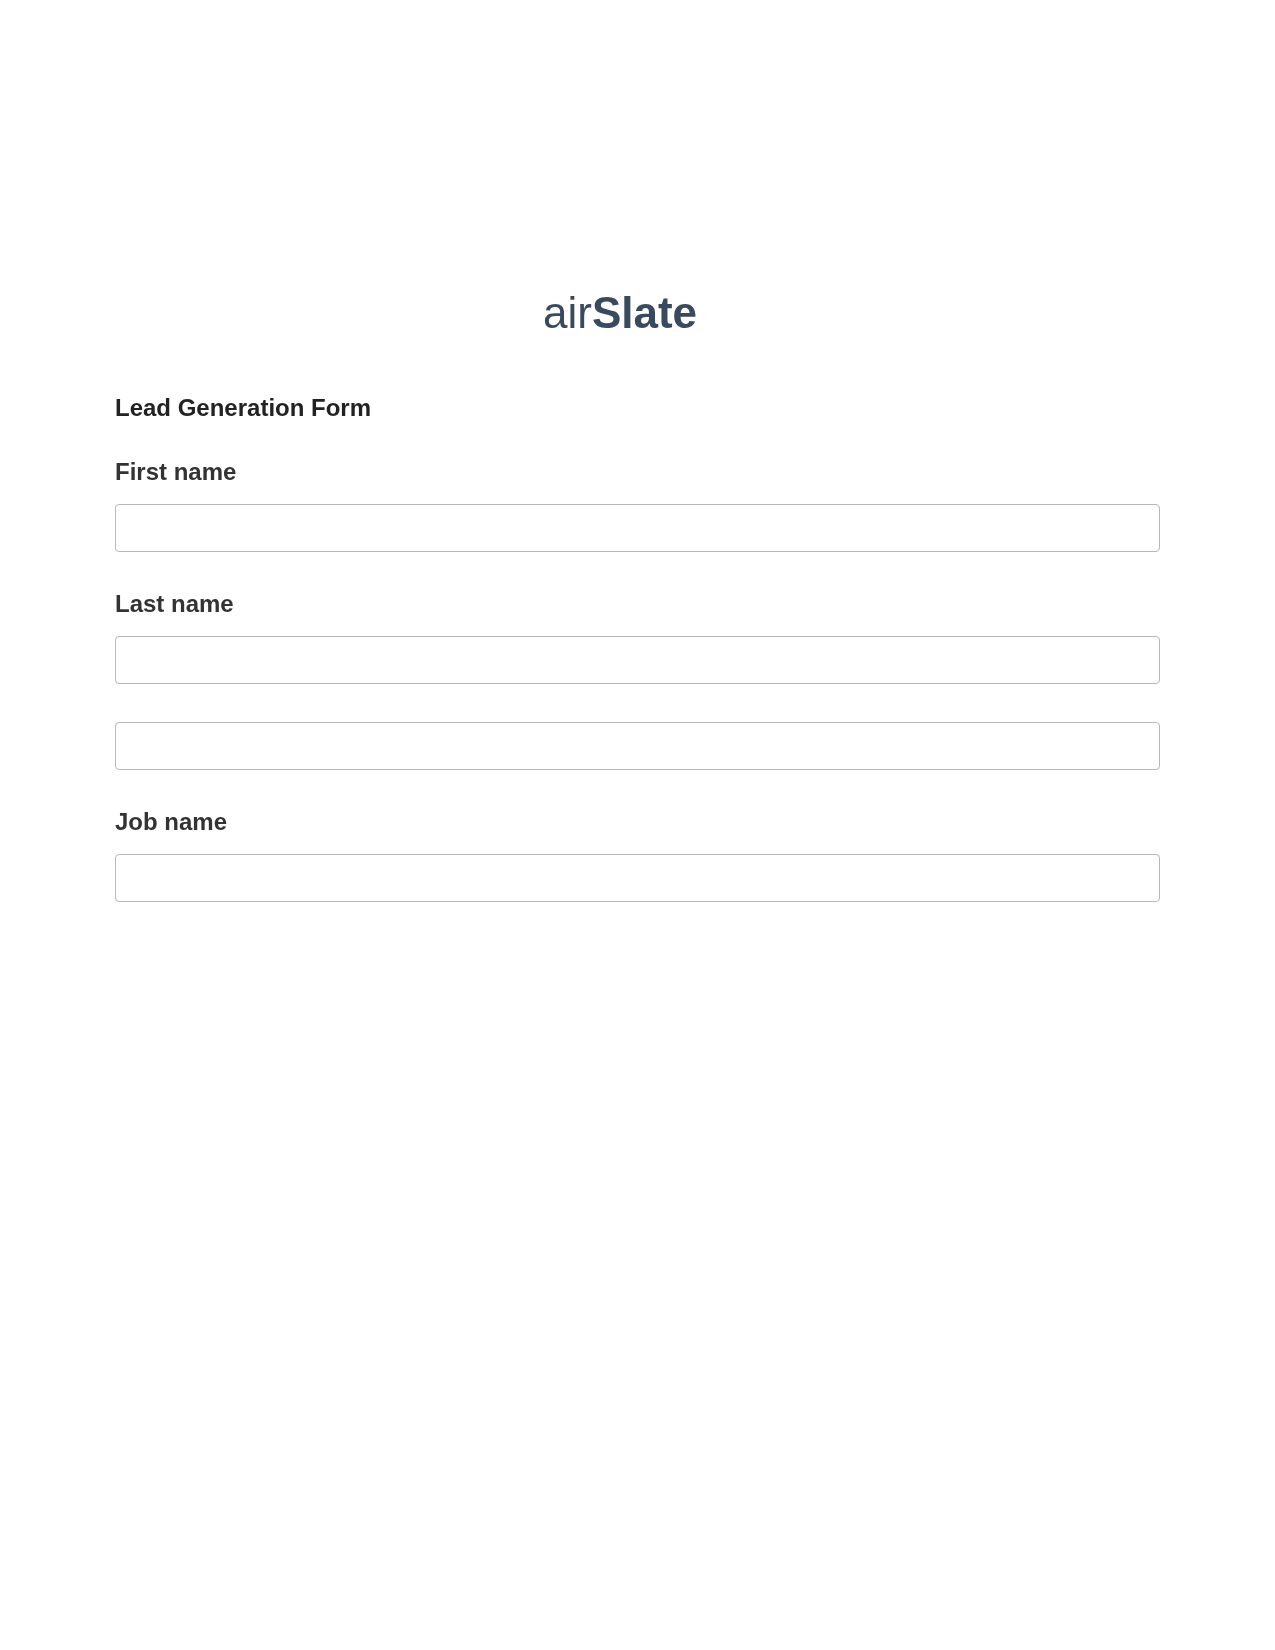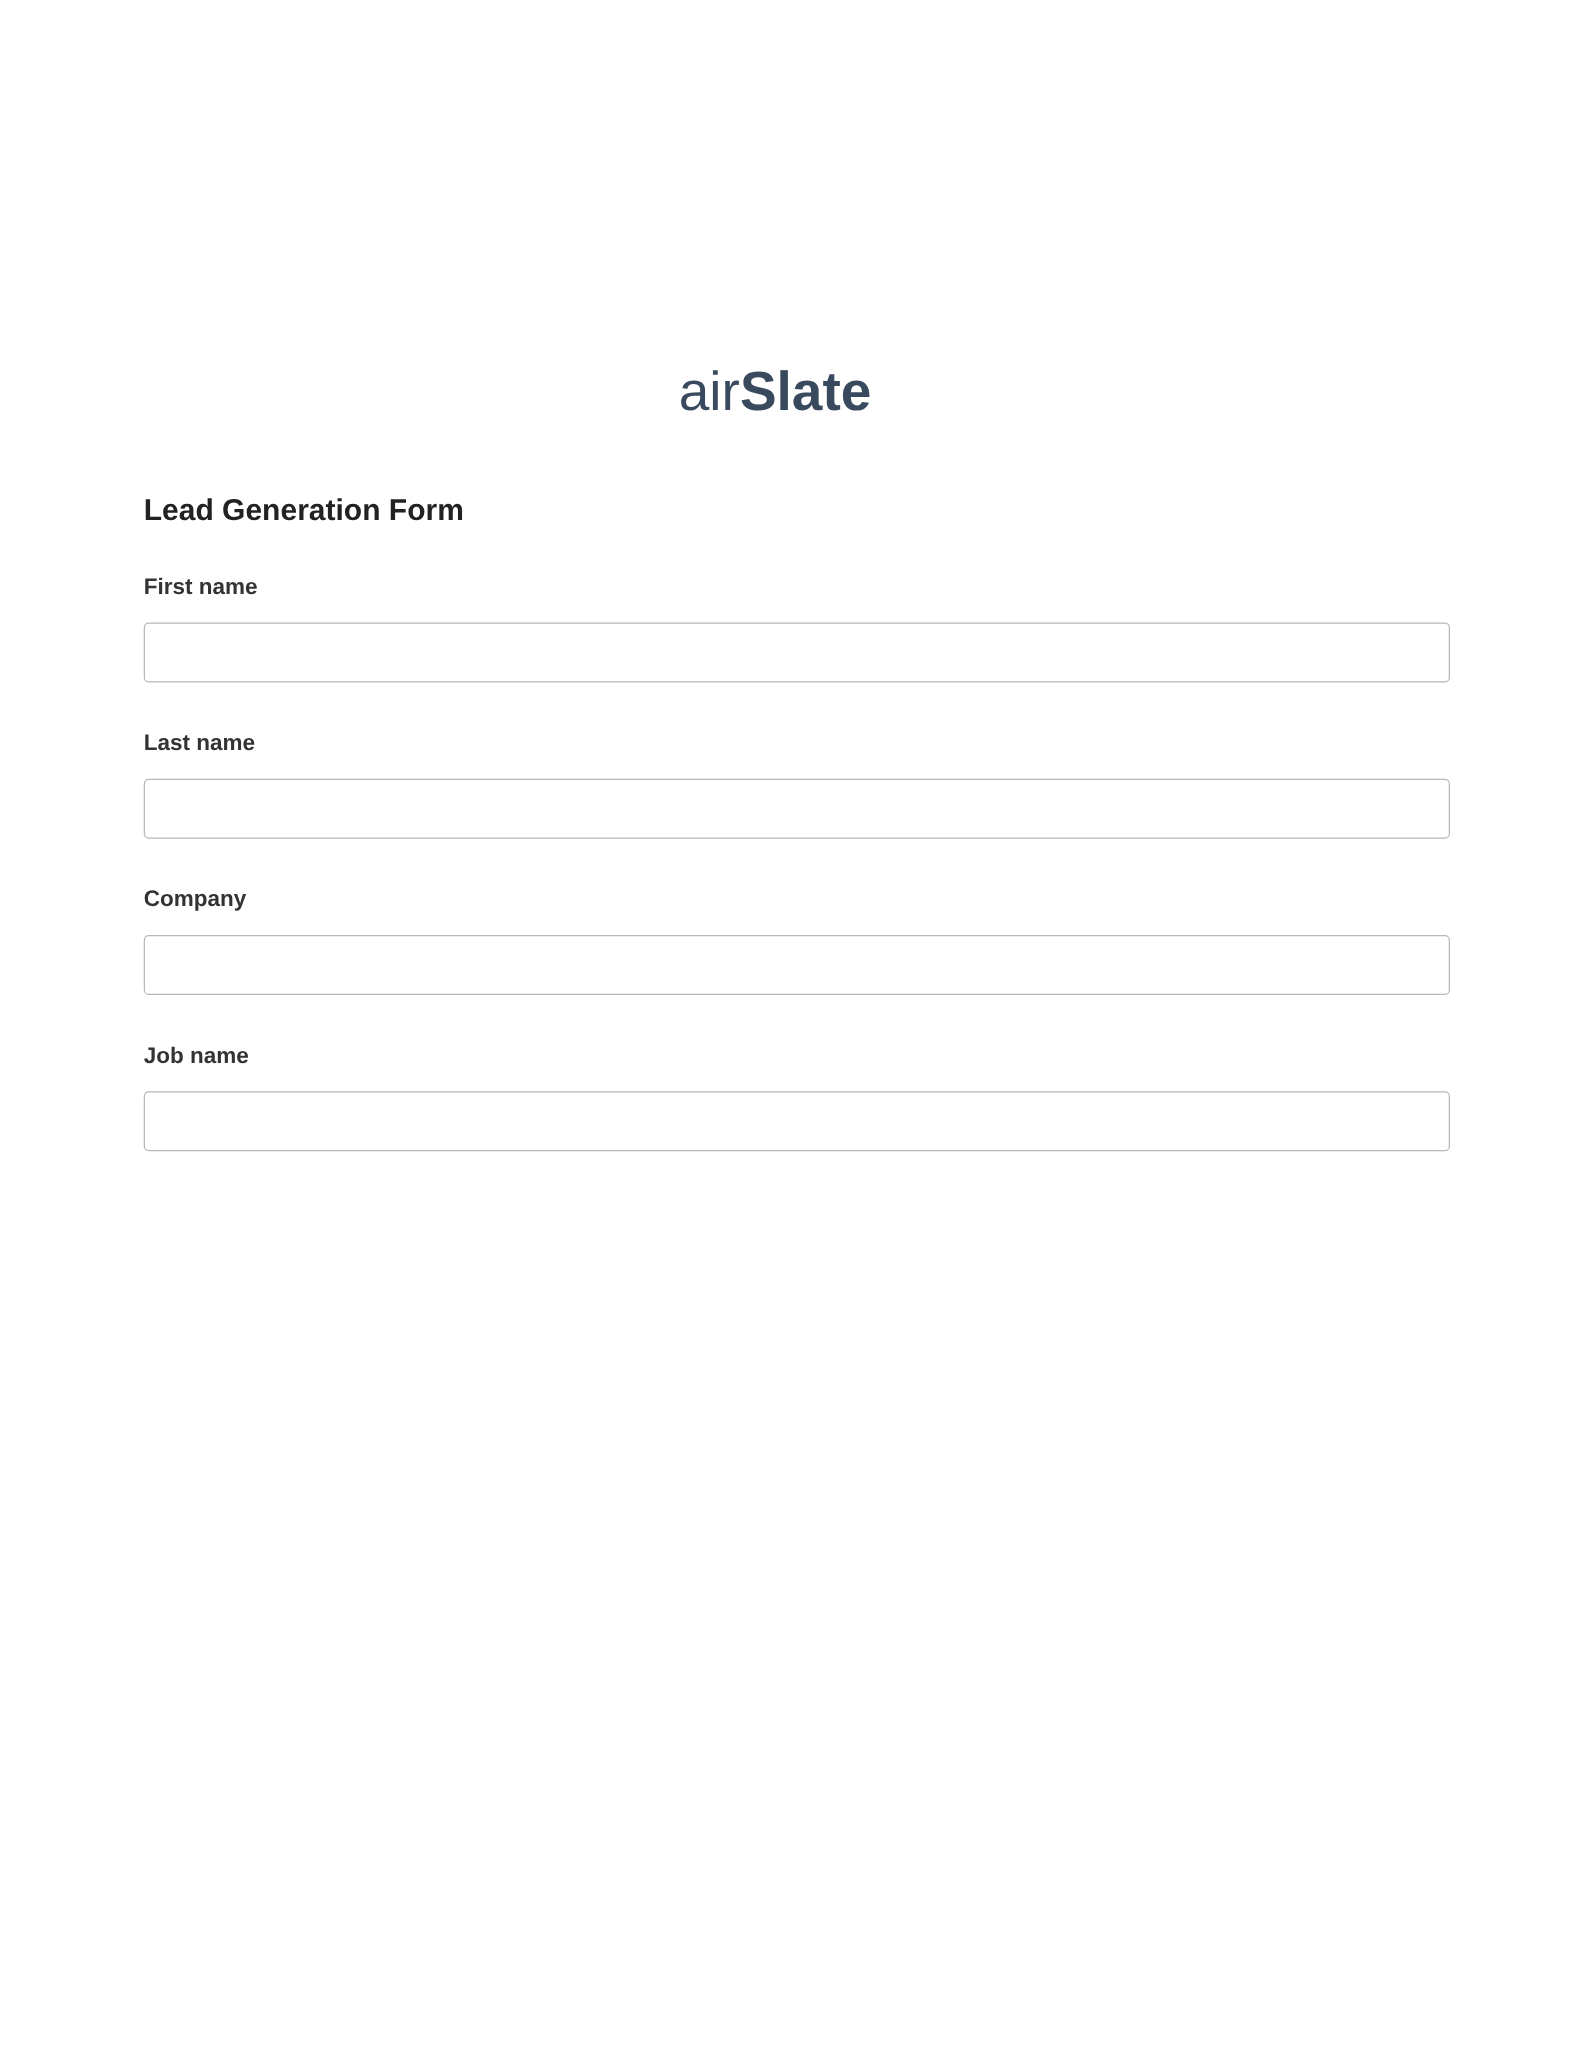--- a/index.html
+++ b/index.html
@@ -29,21 +29,21 @@
       font-size: 24px;
       font-weight: 700;
       color: #222;
       margin-bottom: 36px;
     }
     .form-group {
       margin-bottom: 38px;
     }
     .form-label {
       display: block;
-      font-size: 18px;
+      font-size: 24px;
       font-weight: 700;
       color: #333;
       margin-bottom: 18px;
     }
     .form-input {
       width: 100%;
       height: 48px;
       border: 1px solid #b8b8b8;
       border-radius: 4px;
       background: #ffffff;
@@ -72,21 +72,20 @@
     <label class="form-label">First name</label>
     <input type="text" class="form-input" value="" style="">
   </div>
 
   <div class="form-group">
     <label class="form-label">Last name</label>
     <input type="text" class="form-input" value="" style="">
   </div>
 
   <div class="form-group">
-    <label class="form-label">Company</label>
     <input type="text" class="form-input" value="" style="">
   </div>
 
   <div class="form-group">
     <label class="form-label">Job name</label>
     <input type="text" class="form-input" value="" style="">
   </div>
 
 </div>
 

